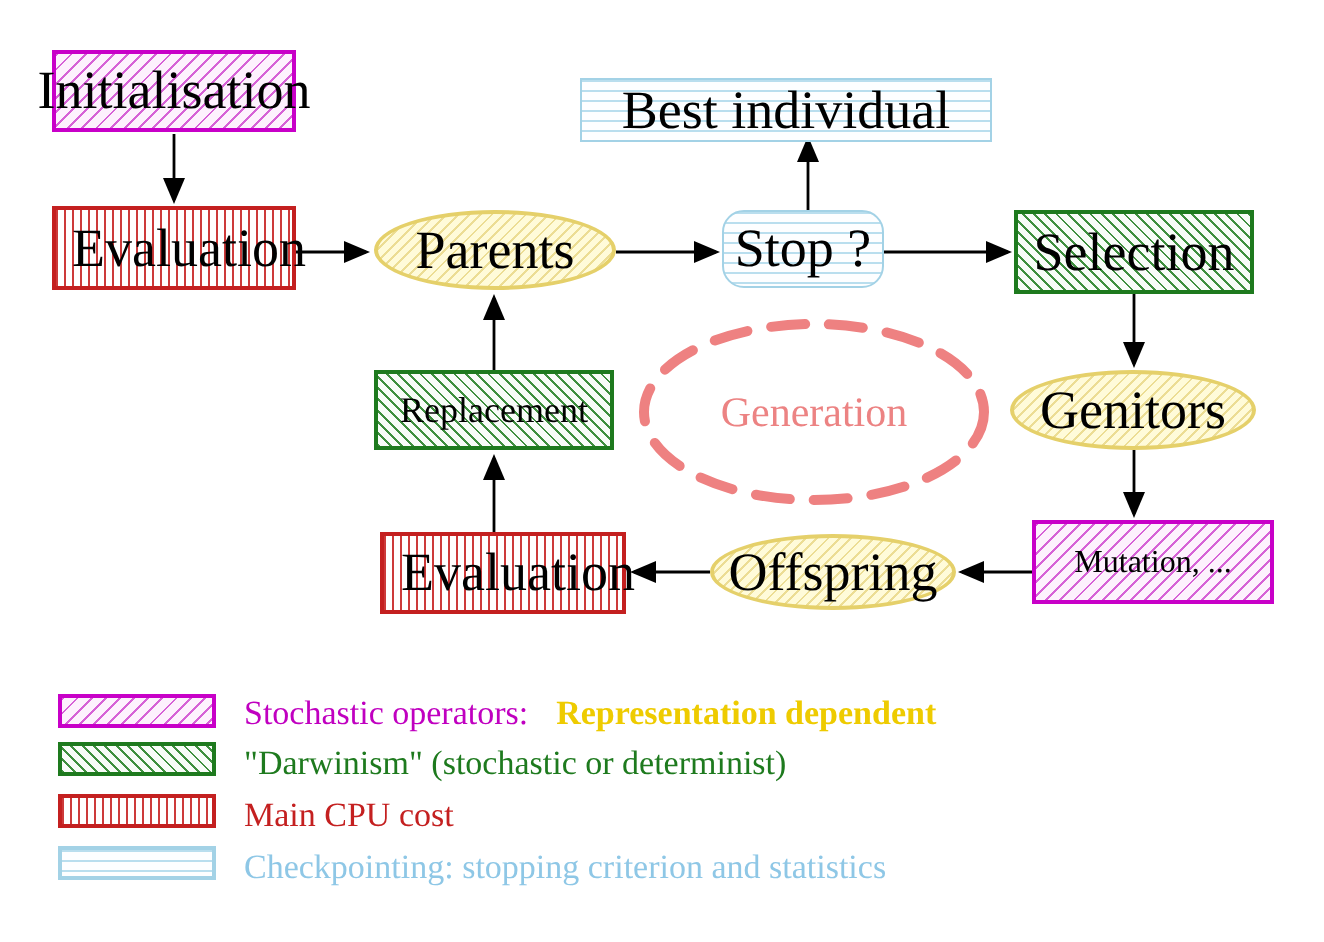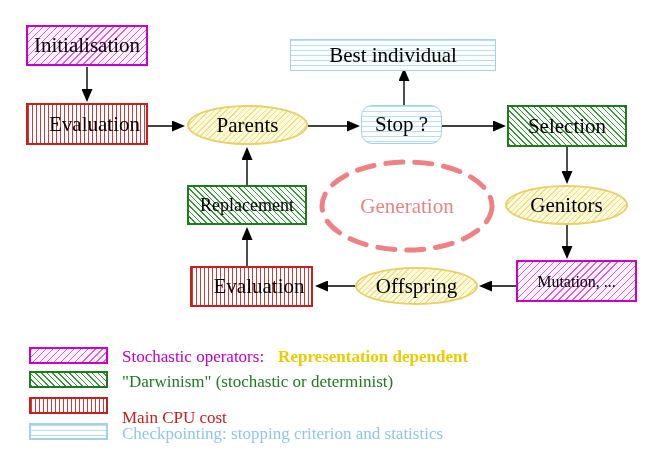--- a/index.html
+++ b/index.html
@@ -2,21 +2,21 @@
 <html><head>
 <meta charset="utf-8">
 <style>
   html,body{margin:0;padding:0;background:#fff;}
   .canvas{
     position:relative;width:662px;height:471px;background:#ffffff;overflow:hidden;
     font-family:"Liberation Serif","DejaVu Serif",serif;
   }
   .node{
     position:absolute;display:flex;align-items:center;justify-content:center;
-    text-align:center;color:#000;font-size:21px;line-height:1.05;box-sizing:border-box;
+    text-align:center;color:#000;font-size:27px;line-height:1.05;box-sizing:border-box;
   }
   
   .h-magenta{
     border:2px solid #c800c8;background-color:#fdf1fd;
     background-image:repeating-linear-gradient(135deg,#d662d6 0,#d662d6 1px,transparent 1px,transparent 5px);
   }
   .h-green{
     border:2px solid #1e7a1e;background-color:#f8fcf8;
     background-image:repeating-linear-gradient(45deg,#3f8f3f 0,#3f8f3f 1px,transparent 1px,transparent 4px);
   }
@@ -129,21 +129,21 @@
   <div class="legend-text" style="top:347px;">
     <span class="lg-magenta">Stochastic operators:</span><span class="lg-gold">Representation dependent</span>
   </div>
 
   <div class="swatch h-green" style="left:29px;top:371px;"></div>
   <div class="legend-text" style="top:372px;">
     <span class="lg-green">"Darwinism" (stochastic or determinist)</span>
   </div>
 
   <div class="swatch h-red" style="left:29px;top:397px;"></div>
-  <div class="legend-text" style="top:408px;">
+  <div class="legend-text" style="top:398px;">
     <span class="lg-red">Main CPU cost</span>
   </div>
 
   <div class="swatch h-cyan" style="left:29px;top:423px;"></div>
   <div class="legend-text" style="top:424px;">
     <span class="lg-cyan">Checkpointing: stopping criterion and statistics</span>
   </div>
 
 </div>
 

